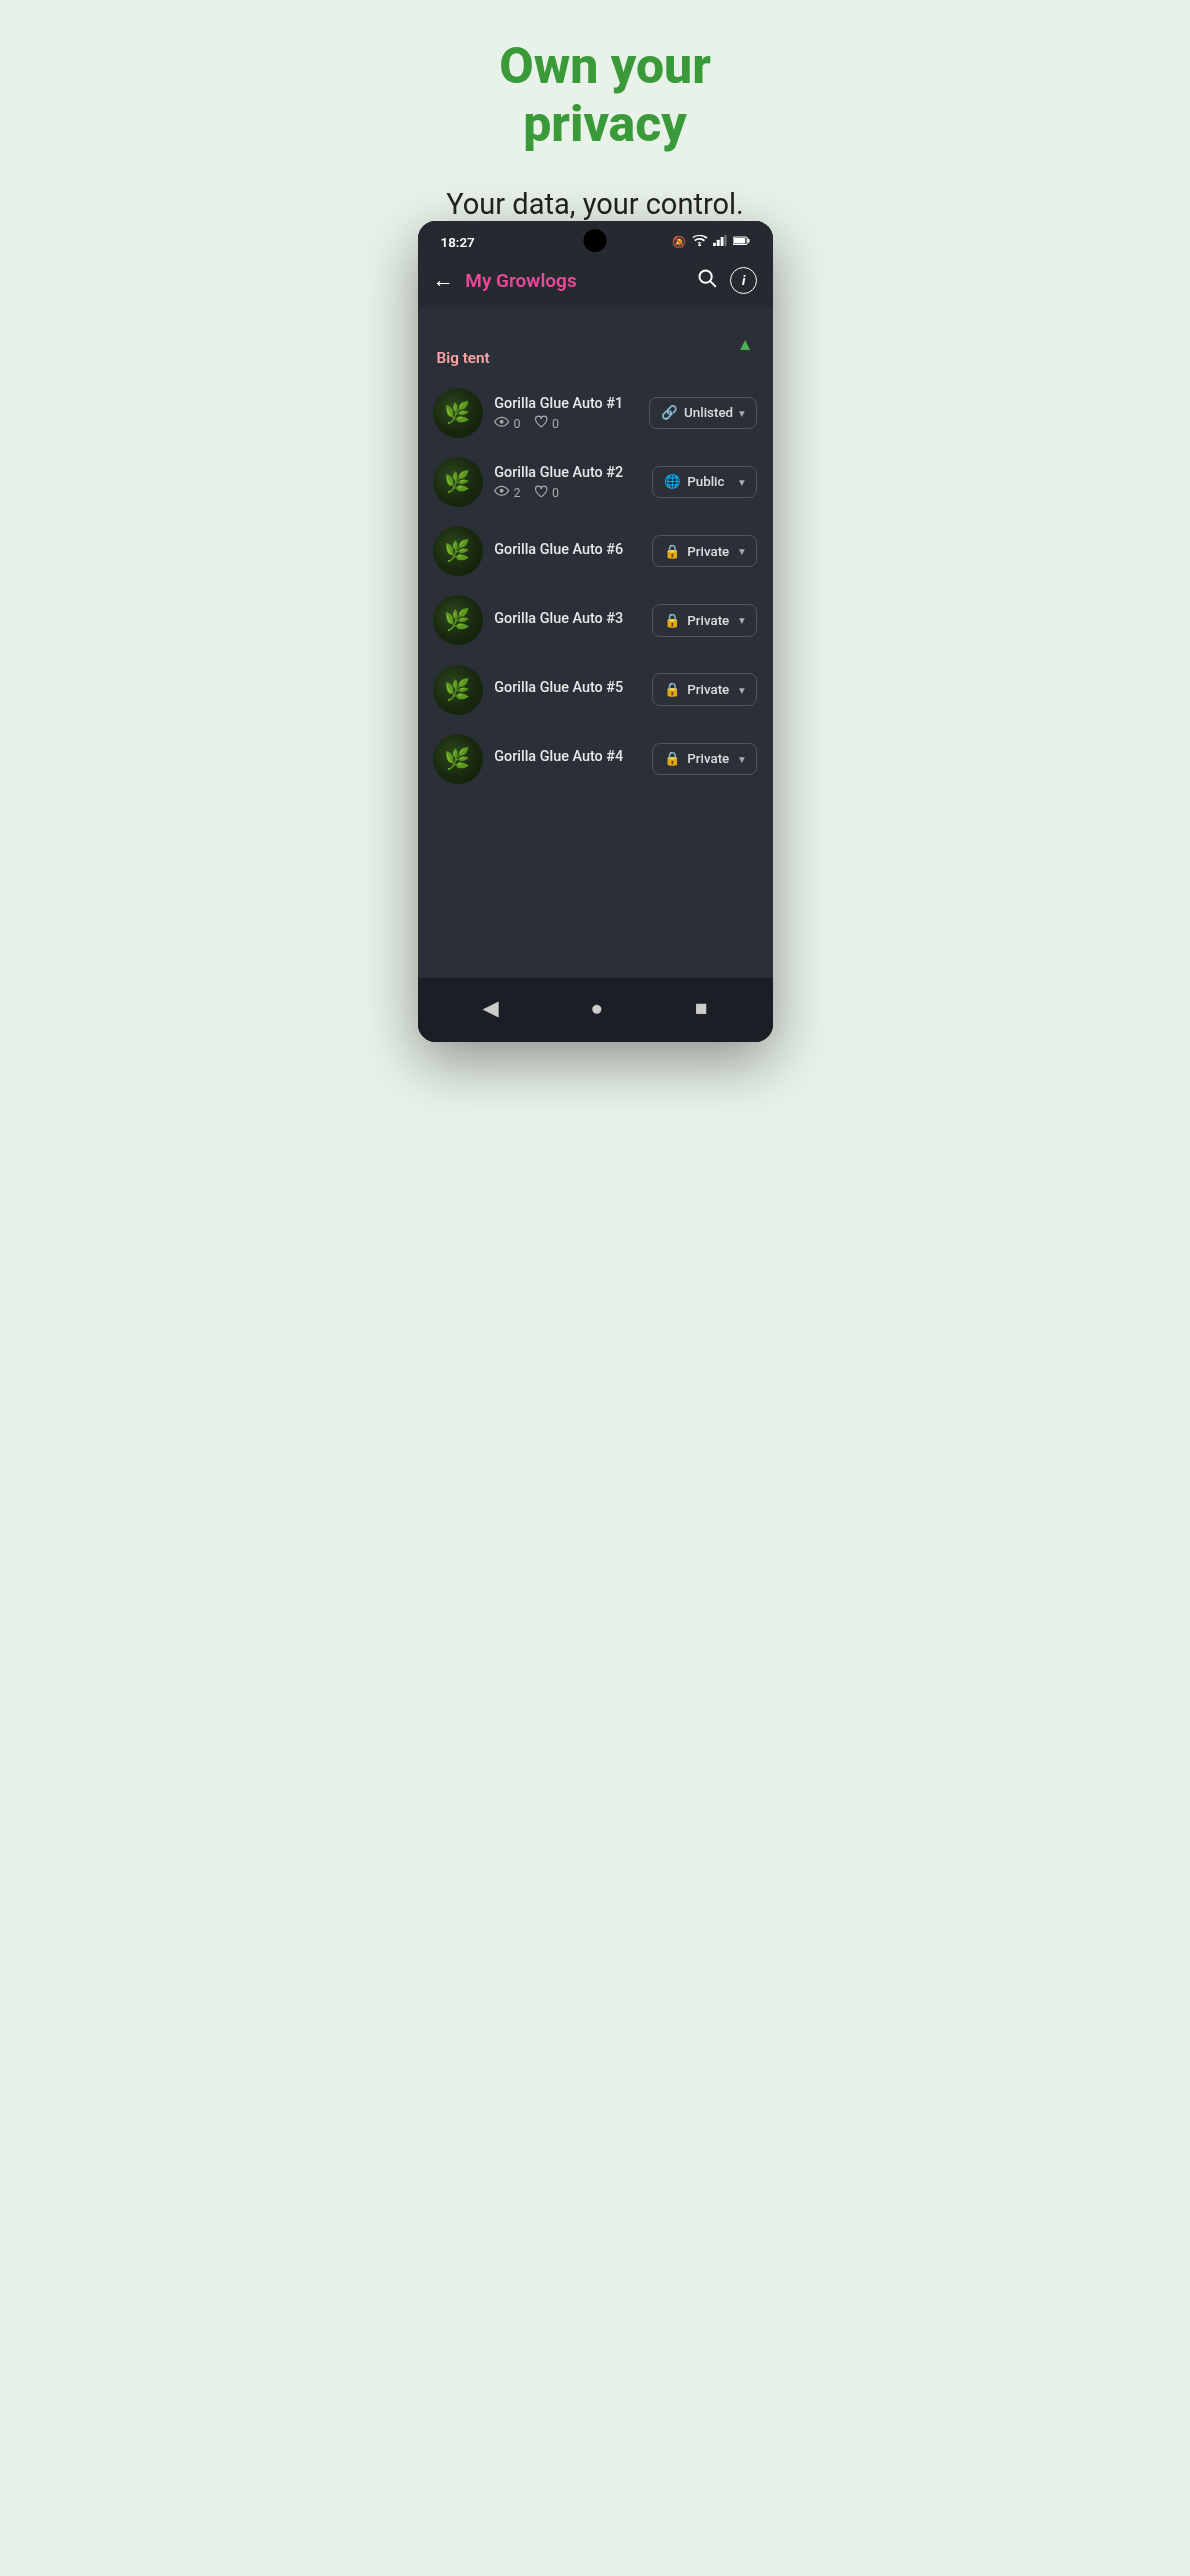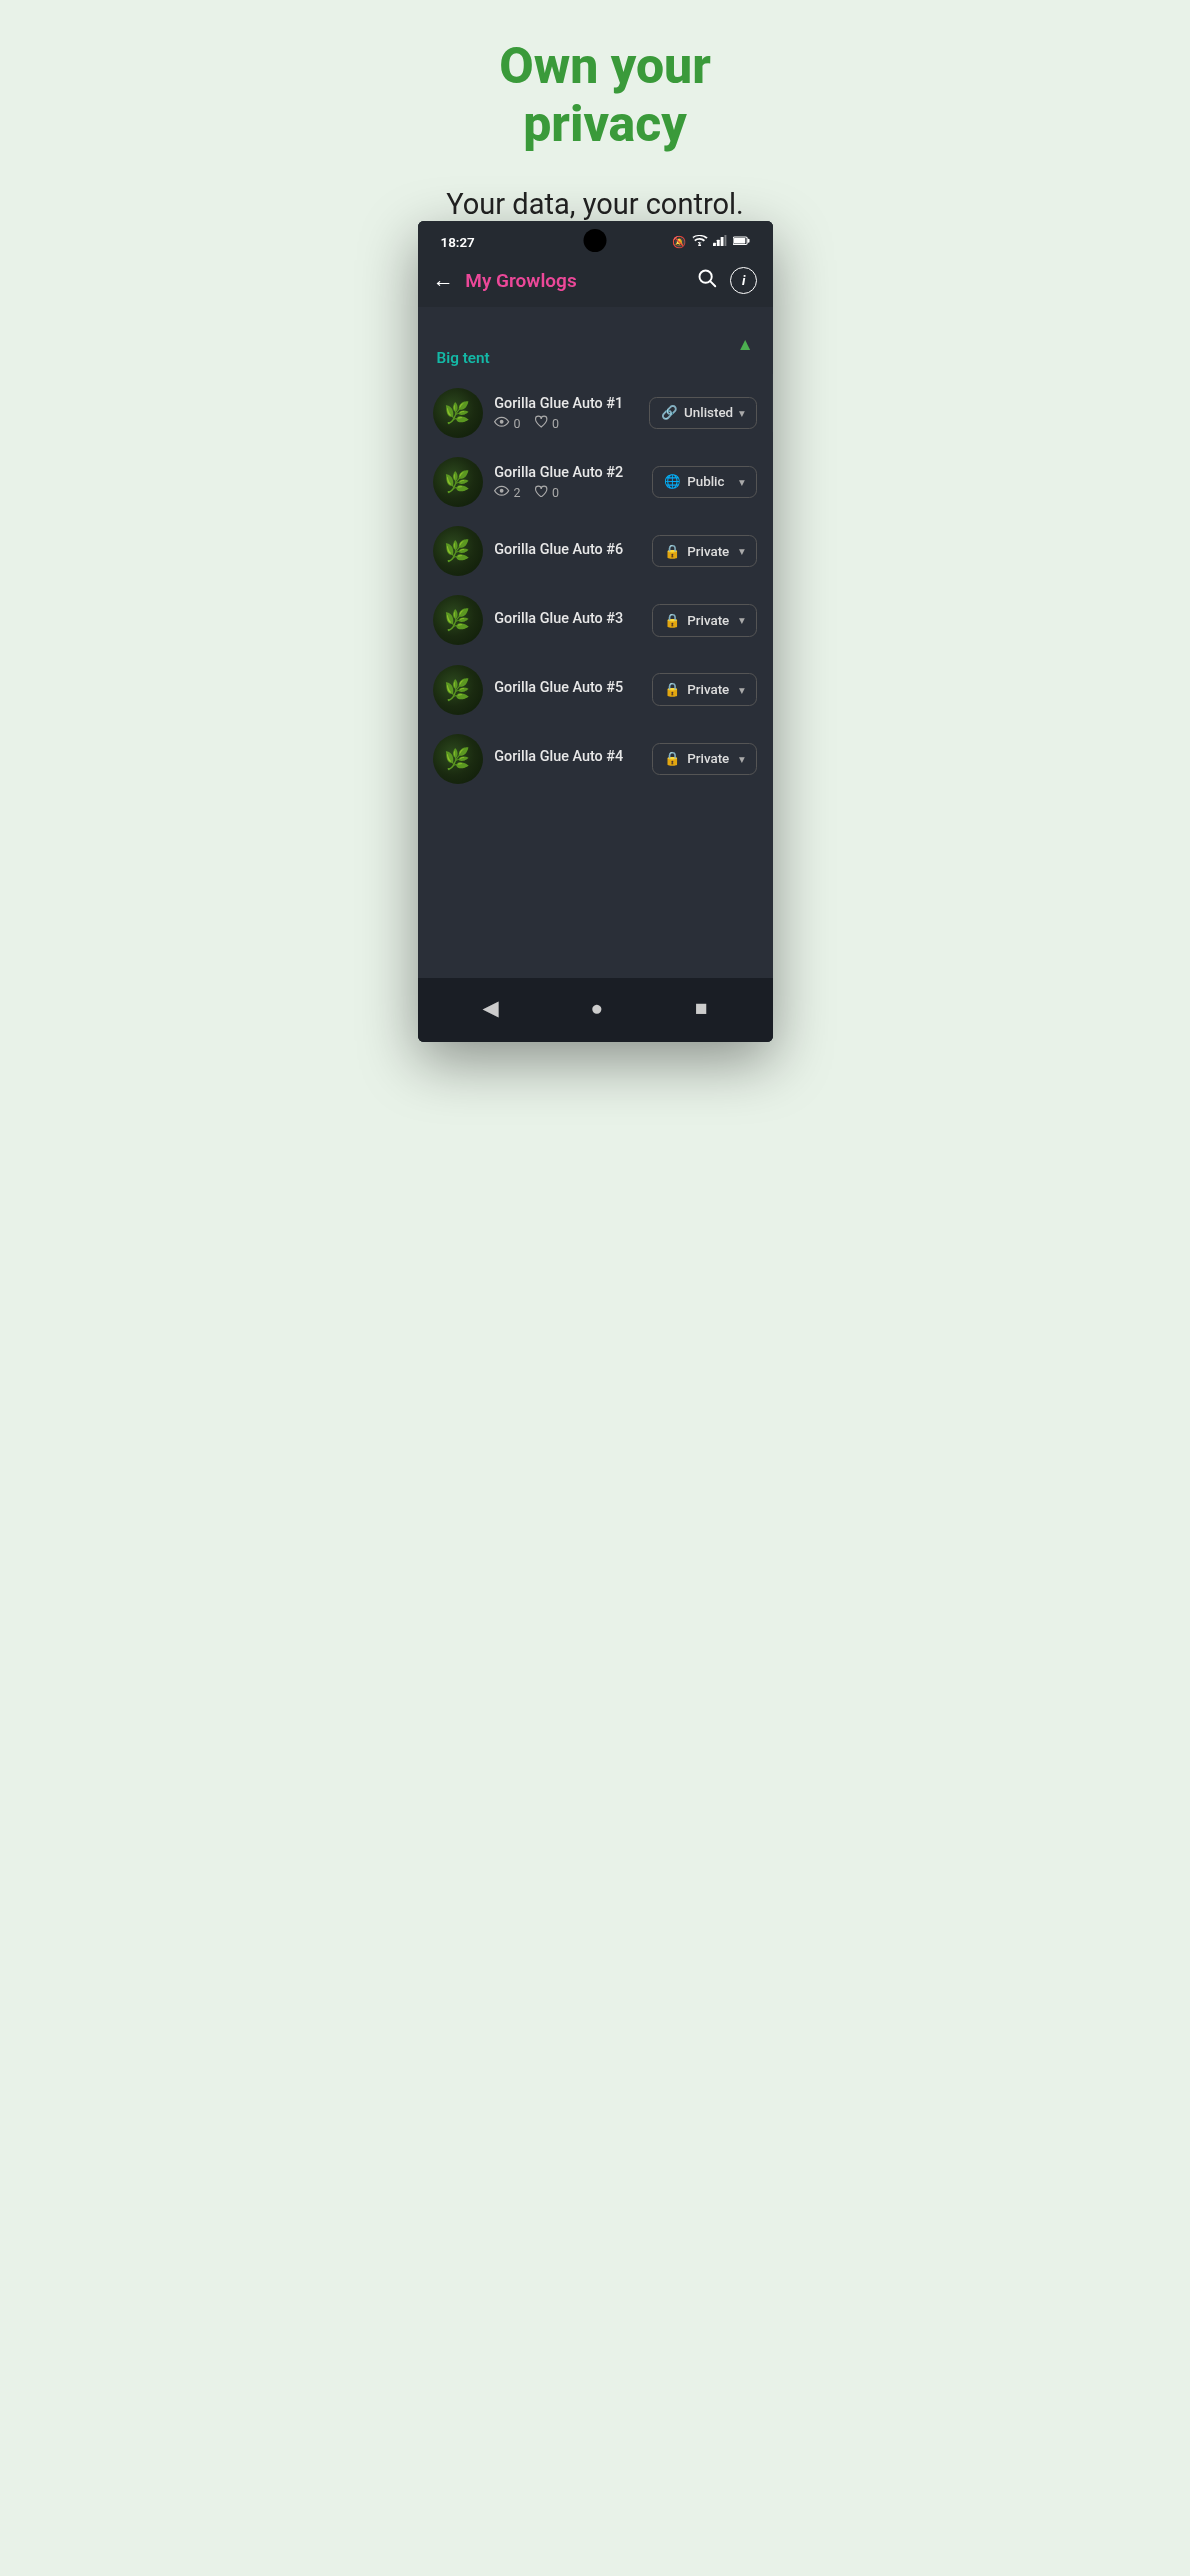--- a/index.html
+++ b/index.html
@@ -33,21 +33,21 @@
       font-size: 29px;
       font-weight: 400;
       color: #222;
       text-align: center;
     }
 
     
     .phone {
       width: 355px;
       background: #1e2228;
-      border-radius: 6px;
+      border-radius: 18px;
       box-shadow: 0 19px 58px rgba(0,0,0,0.4), inset 0 0 0 1.9px #2e333c;
       overflow: hidden;
       position: relative;
     }
 
     
     .status-bar {
       background: #252a31;
       display: flex;
       align-items: center;
@@ -143,21 +143,21 @@
 
     
     .group-header {
       display: flex;
       align-items: center;
       justify-content: space-between;
       padding: 15.3px 19px 11.5px;
     }
 
     .group-title {
-      color: #14b8a6;
+      color: #fca5a5;
       font-size: 15.3px;
       font-weight: 600;
       margin-top: 26px;
     }
 
     .group-chevron {
       color: #4caf50;
       font-size: 17px;
     }
 

